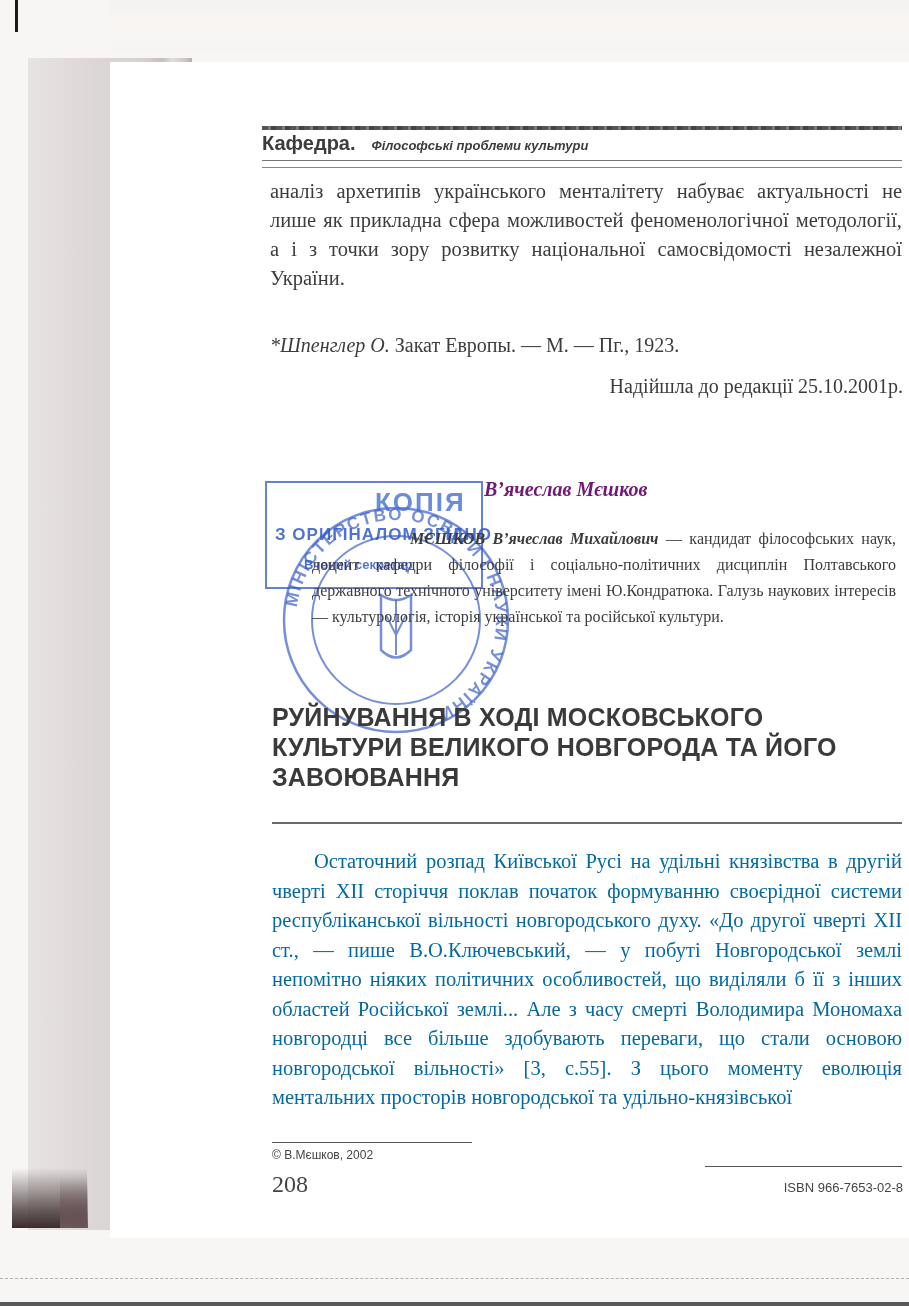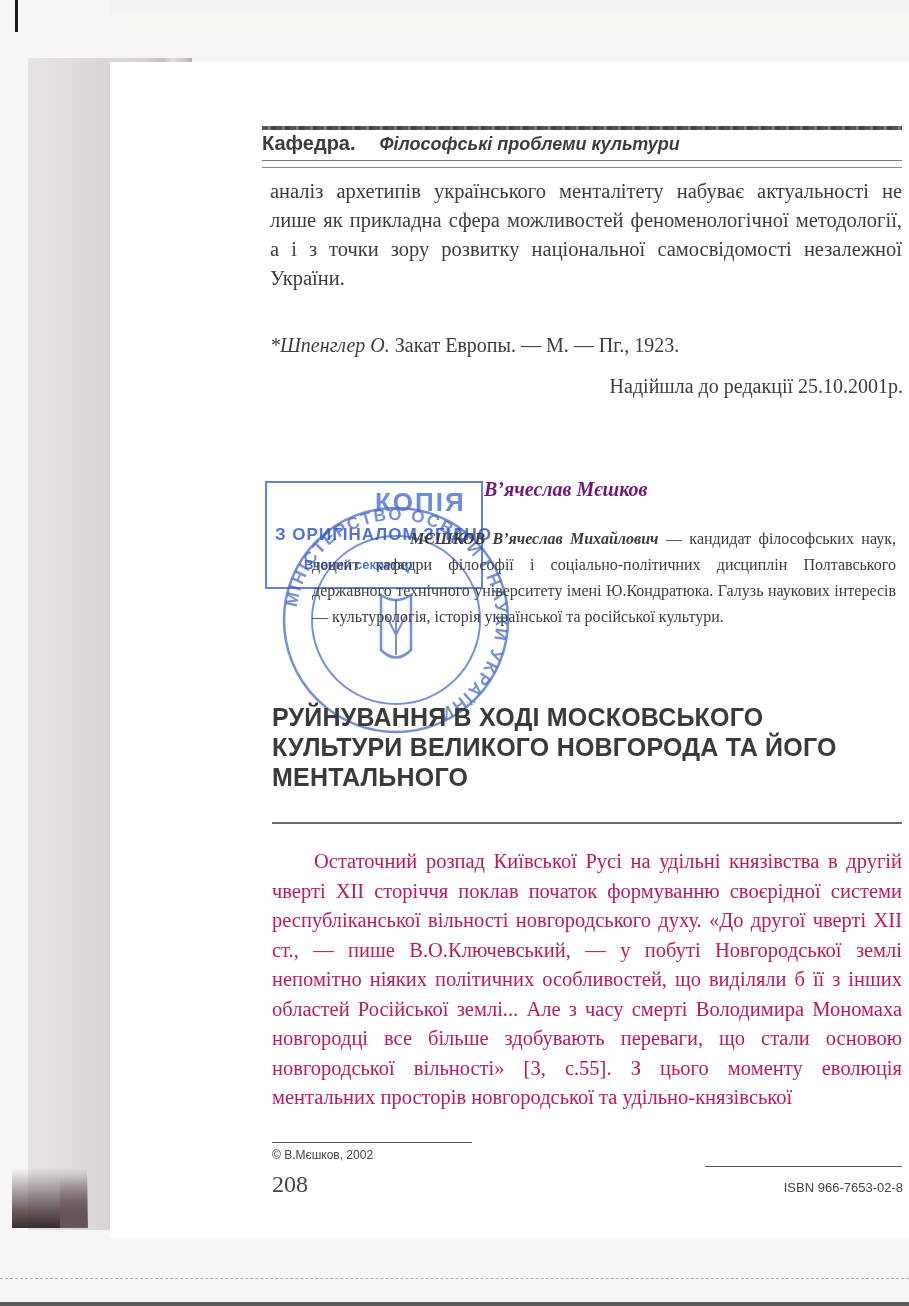--- a/index.html
+++ b/index.html
@@ -43,21 +43,21 @@
     position: absolute; left: 262px; top: 126px; width: 640px; height: 4px;
     background: repeating-linear-gradient(90deg, #555 0 6px, #7a7a7a 6px 9px, #444 9px 14px);
   }
   .header {
     position: absolute; left: 262px; top: 132px; white-space: nowrap; color: #3c3c3c;
   }
   .header .dept {
     font-family: "Liberation Sans", sans-serif; font-size: 20px; font-weight: bold;
   }
   .header .section {
-    font-family: "Liberation Sans", sans-serif; font-size: 18px; font-weight: bold; font-style: italic; margin-left: 20px;
+    font-family: "Liberation Sans", sans-serif; font-size: 13px; font-weight: bold; font-style: italic; margin-left: 12px;
   }
   .header-rule {
     position: absolute; left: 262px; top: 160px; width: 640px; height: 1px; background: #777;
   }
   .header-rule2 {
     position: absolute; left: 262px; top: 167px; width: 640px; height: 1px; background: #888;
   }
   .para {
     font-size: 20.5px; line-height: 29px; text-align: justify; text-align-last: left;
     color: #3c3c3c;
@@ -83,21 +83,21 @@
   .title {
     position: absolute; left: 272px; top: 702px; width: 620px;
     font-family: "Liberation Sans", sans-serif; font-weight: bold; font-size: 25px; line-height: 30px;
     color: #3a3a3a; letter-spacing: 0.2px;
   }
   .title-rule {
     position: absolute; left: 272px; top: 822px; width: 630px; height: 2px; background: #6a6a6a;
   }
   .body-text {
     position: absolute; left: 272px; top: 847px; width: 630px; font-size: 20.5px; line-height: 29.5px;
-    text-align: justify; text-align-last: left; color: #be185d; text-indent: 42px;
+    text-align: justify; text-align-last: left; color: #0369a1; text-indent: 42px;
   }
   .fn-rule {
     position: absolute; left: 272px; top: 1142px; width: 200px; height: 1px; background: #555;
   }
   .copyright {
     position: absolute; left: 272px; top: 1148px; font-family: "Liberation Sans", sans-serif; font-size: 12px; color: #444;
   }
   .page-num {
     position: absolute; left: 272px; top: 1171px; font-size: 24px; color: #444;
   }
@@ -170,21 +170,21 @@
   <div class="z-orig">З ОРИГІНАЛОМ ЗГІДНО</div>
   <div class="sec">Вчений секретар</div>
 </div>
 
 <div class="author-name">В’ячеслав Мєшков</div>
 <div class="bio"><span class="bio-indent"></span><span class="bio-lead">МЄШКОВ В’ячеслав Михайлович</span><span> — кандидат філософських наук, доцент кафедри філософії і соціально-політичних дисциплін Полтавського державного технічного університету імені Ю.Кондратюка. Галузь наукових інтересів — культурологія, історія української та російської культури.</span></div>
 
 <div class="title">
   <div>РУЙНУВАННЯ В ХОДІ МОСКОВСЬКОГО</div>
   <div>КУЛЬТУРИ ВЕЛИКОГО НОВГОРОДА ТА ЙОГО</div>
-  <div>МЕНТАЛЬНОГО</div>
+  <div>ЗАВОЮВАННЯ</div>
 </div>
 <div class="title-rule"></div>
 
 <div class="body-text">Остаточний розпад Київської Русі на удільні князівства в другій чверті XII сторіччя поклав початок формуванню своєрідної системи республіканської вільності новгородського духу. «До другої чверті XII ст., — пише В.О.Ключевський, — у побуті Новгородської землі непомітно ніяких політичних особливостей, що виділяли б її з інших областей Російської землі... Але з часу смерті Володимира Мономаха новгородці все більше здобувають переваги, що стали основою новгородської вільності» [3, с.55]. З цього моменту еволюція ментальних просторів новгородської та удільно-князівської</div>
 
 <div class="fn-rule"></div>
 <div class="copyright">© В.Мєшков, 2002</div>
 <div class="page-num">208</div>
 <div class="isbn-rule"></div>
 <div class="isbn">ISBN 966-7653-02-8</div>

